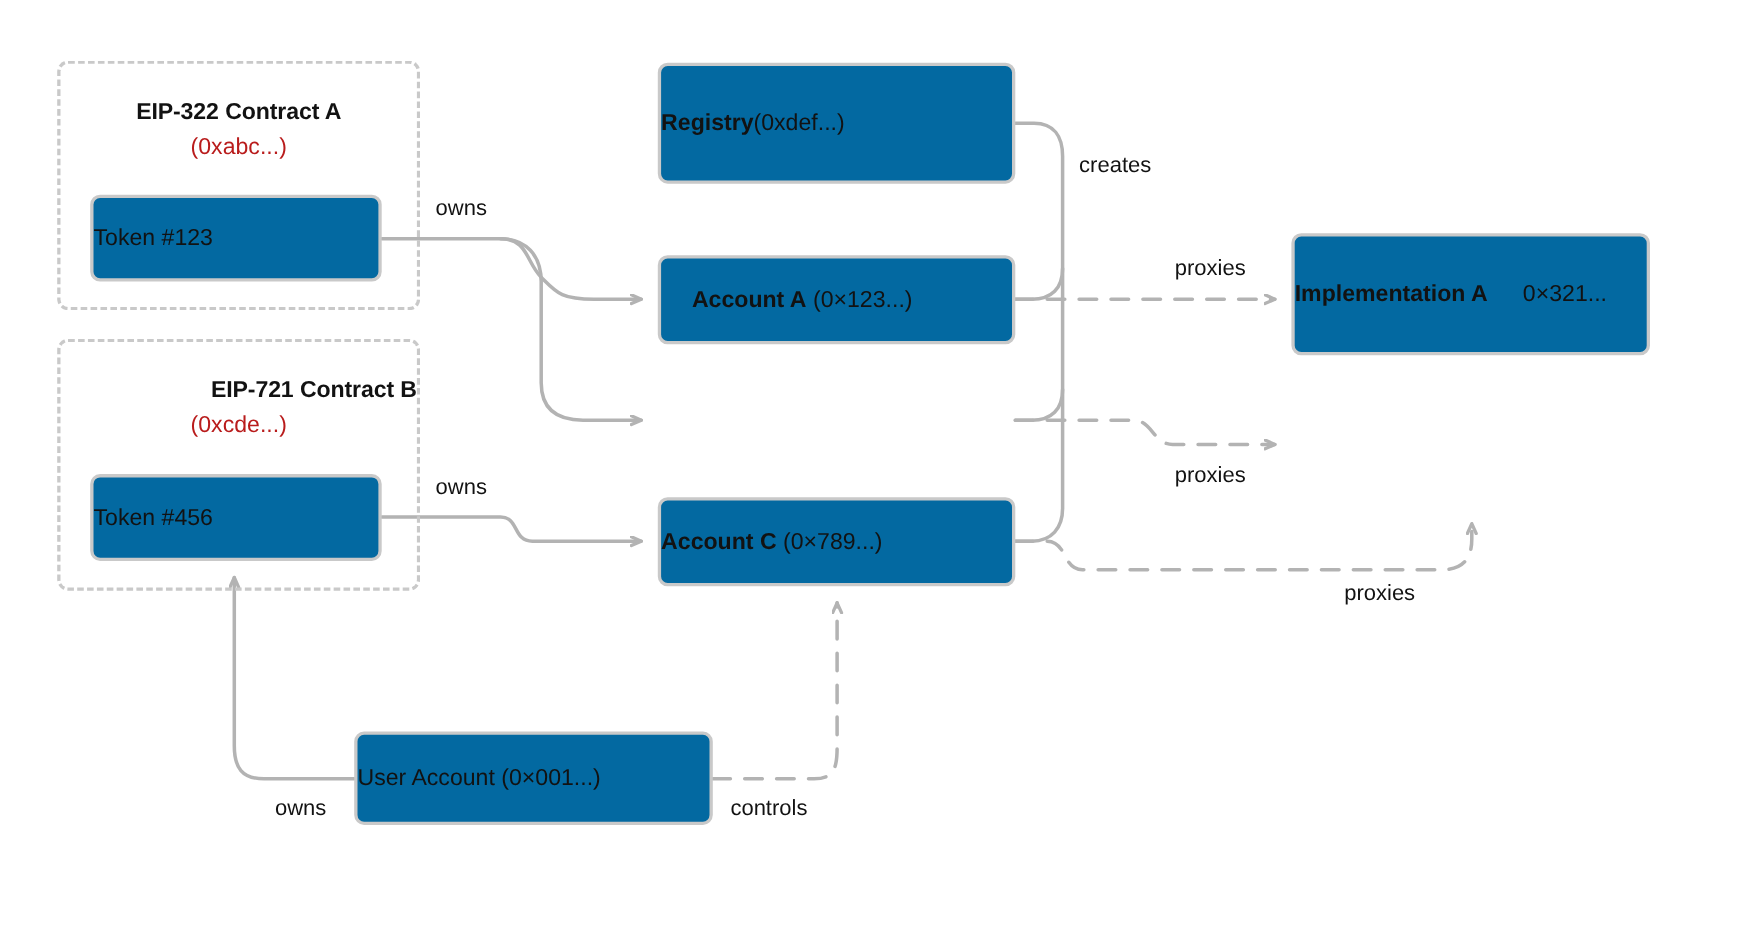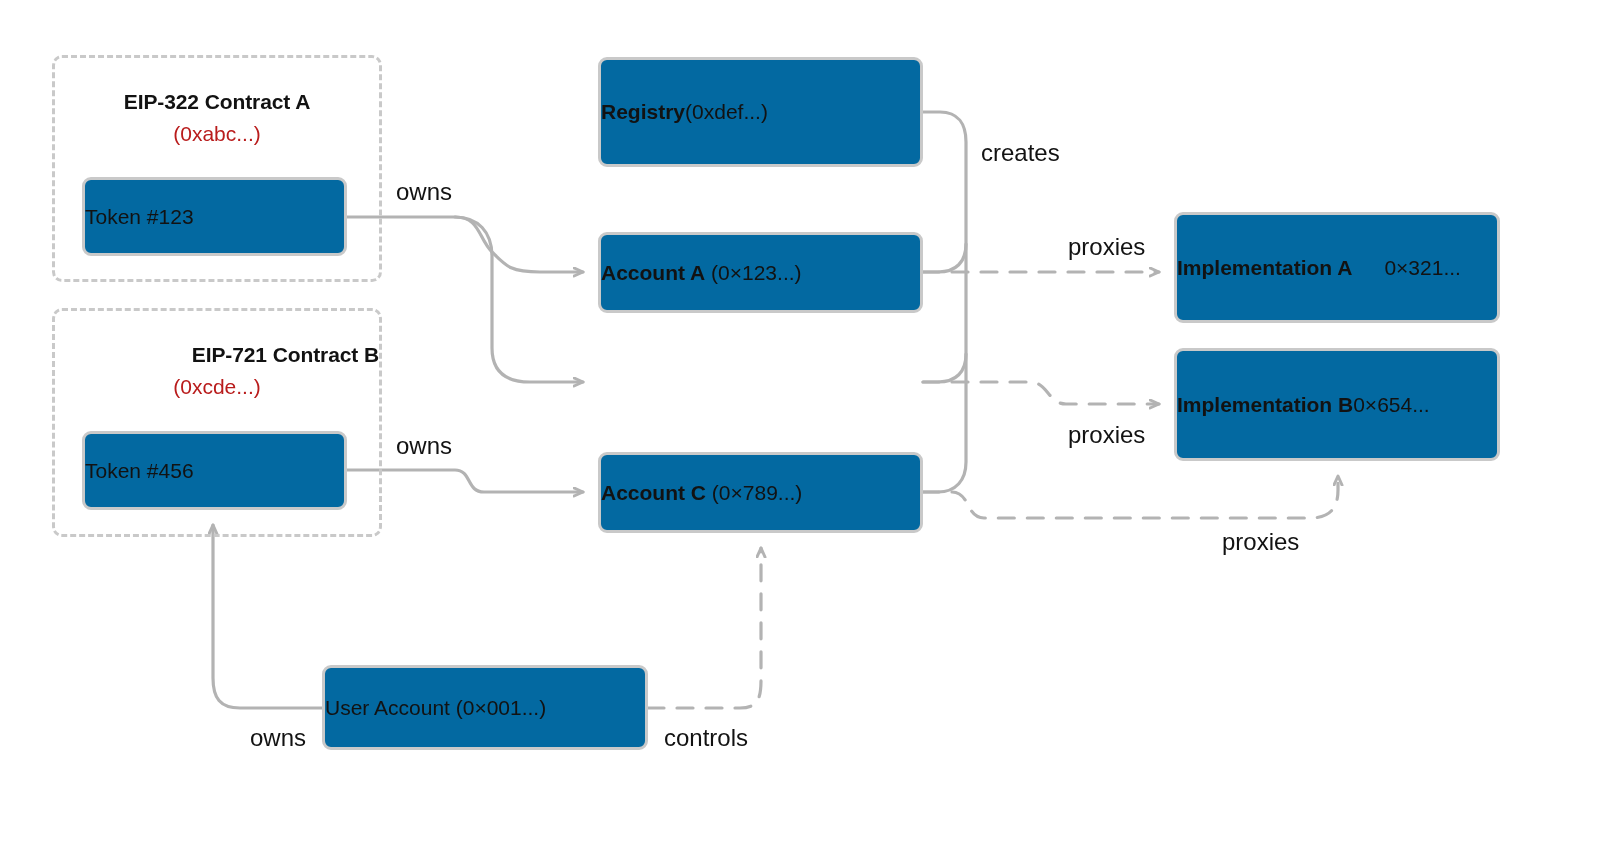--- a/index.html
+++ b/index.html
@@ -69,21 +69,21 @@
   }
   .node-line2 {
     font-size: 21px;
     line-height: 30px;
     white-space: nowrap;
   }
   .bold { font-weight: bold; }
   .reg { font-weight: normal; }
   .edge-label {
     position: absolute;
-    font-size: 24px;
+    font-size: 20px;
     color: #121212;
     white-space: nowrap;
     font-weight: normal;
   }
 </style>
 </head>
 <body>
 
 <div id="diagram-root">
 
@@ -137,42 +137,38 @@
 
   <div class="node-box" style="left:82px; top:431px; width:265px; height:79px;">
     <div class="node-line1 reg">Token #456</div>
   </div>
 
   <div class="node-box" style="left:598px; top:57px; width:325px; height:110px;">
     <div class="node-line1 bold">Registry</div>
     <div class="node-line2 reg">(0xdef...)</div>
   </div>
 
-  <div class="node-box" style="left:598px; top:232px; width:325px; height:81px;">
+  <div class="node-box" style="left:598px; top:232px; width:325px; height:81px;padding-left:28px;">
     <div class="node-line1">
       <span class="bold">Account A</span><span class="reg"> (0×123...)</span>
     </div>
   </div>
 
 
   <div class="node-box" style="left:598px; top:452px; width:325px; height:81px;">
     <div class="node-line1">
       <span class="bold">Account C</span><span class="reg"> (0×789...)</span>
     </div>
   </div>
 
   <div class="node-box" style="left:1174px; top:212px; width:326px; height:111px;gap:32px;">
     <div class="node-line1 bold">Implementation A</div>
     <div class="node-line2 reg">0×321...</div>
   </div>
 
-  <div class="node-box" style="left:1174px; top:348px; width:326px; height:113px;">
-    <div class="node-line1 bold">Implementation B</div>
-    <div class="node-line2 reg">0×654...</div>
-  </div>
 
   <div class="node-box" style="left:322px; top:665px; width:326px; height:85px;">
     <div class="node-line1 reg">User Account (0×001...)</div>
   </div>
 
   <div class="edge-label" style="left:396px; top:178px;">owns</div>
 
   <div class="edge-label" style="left:396px; top:432px;">owns</div>
 
   <div class="edge-label" style="left:981px; top:139px;">creates</div>

